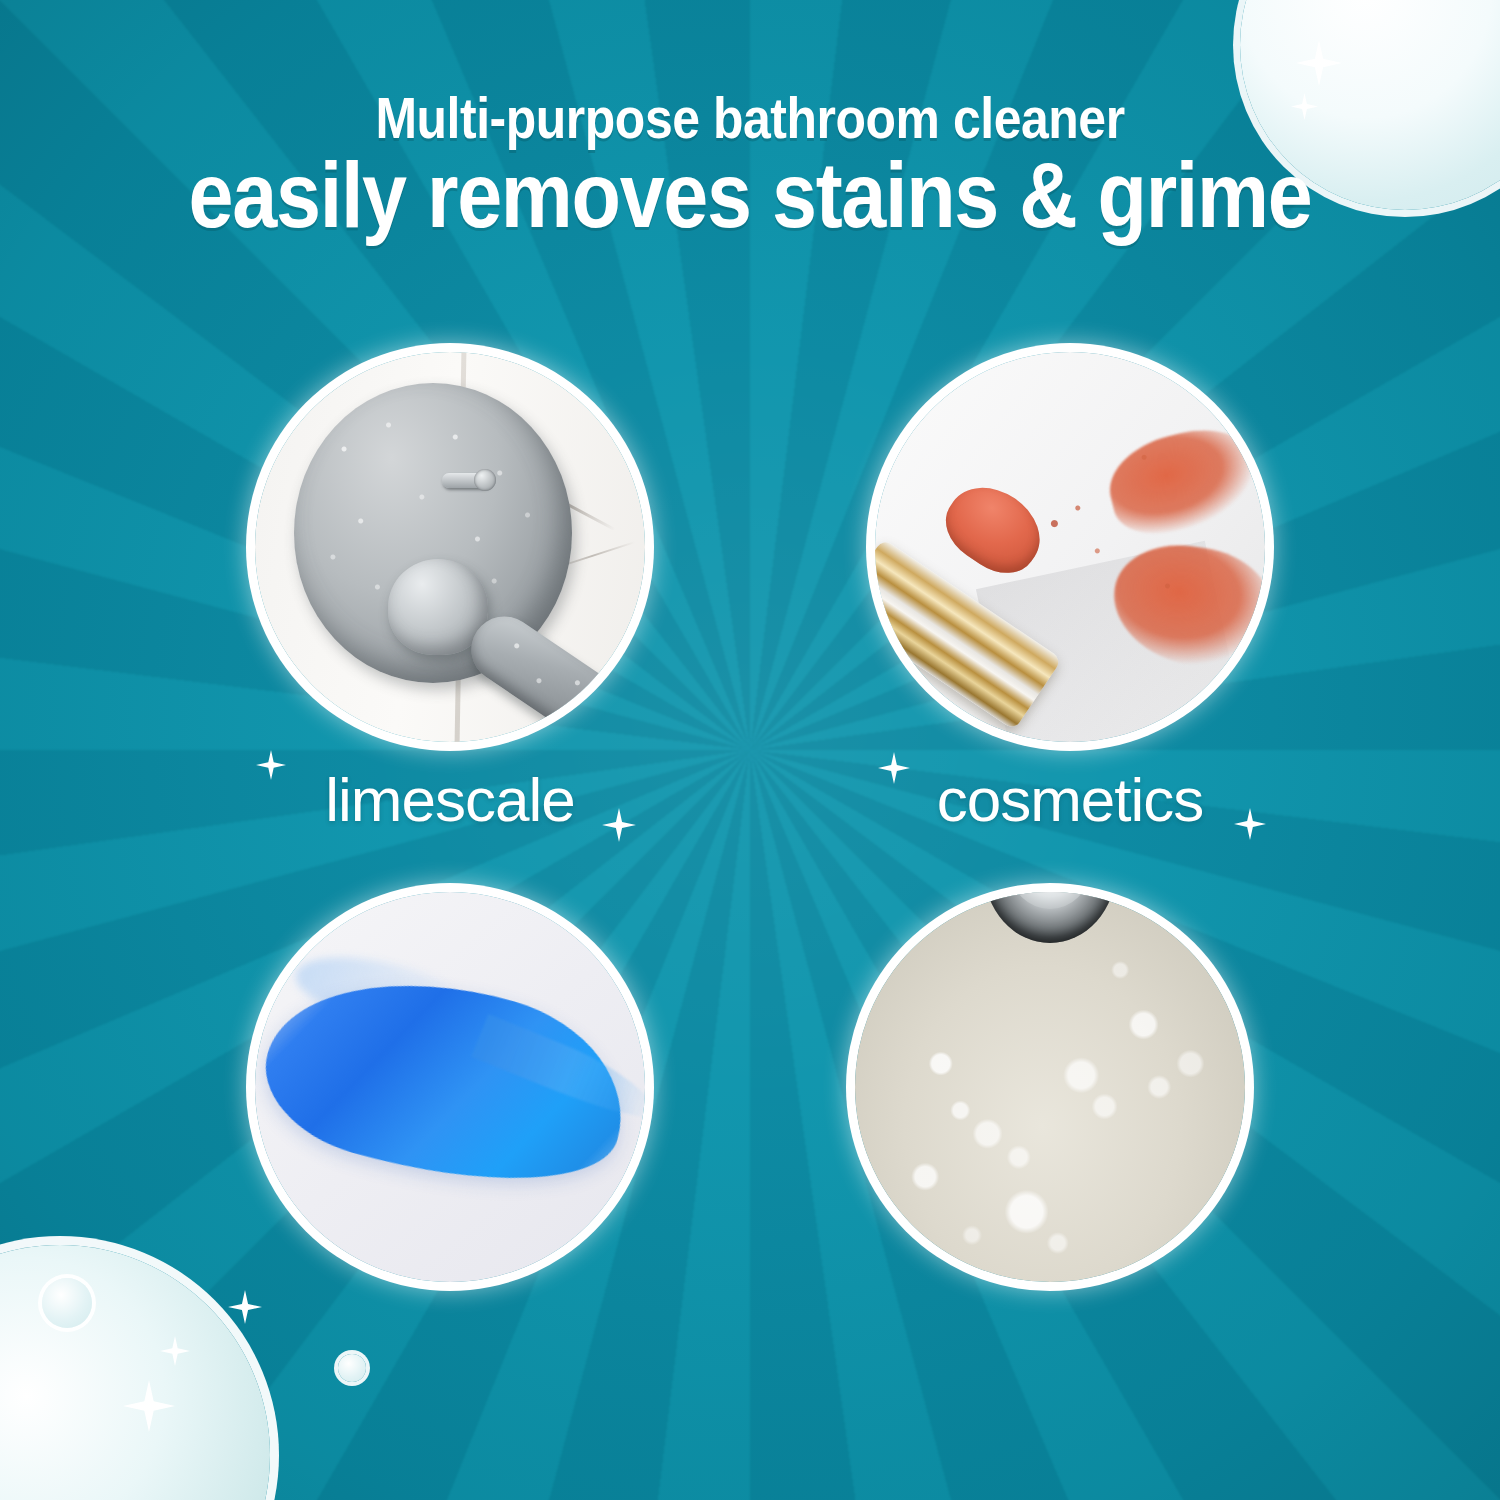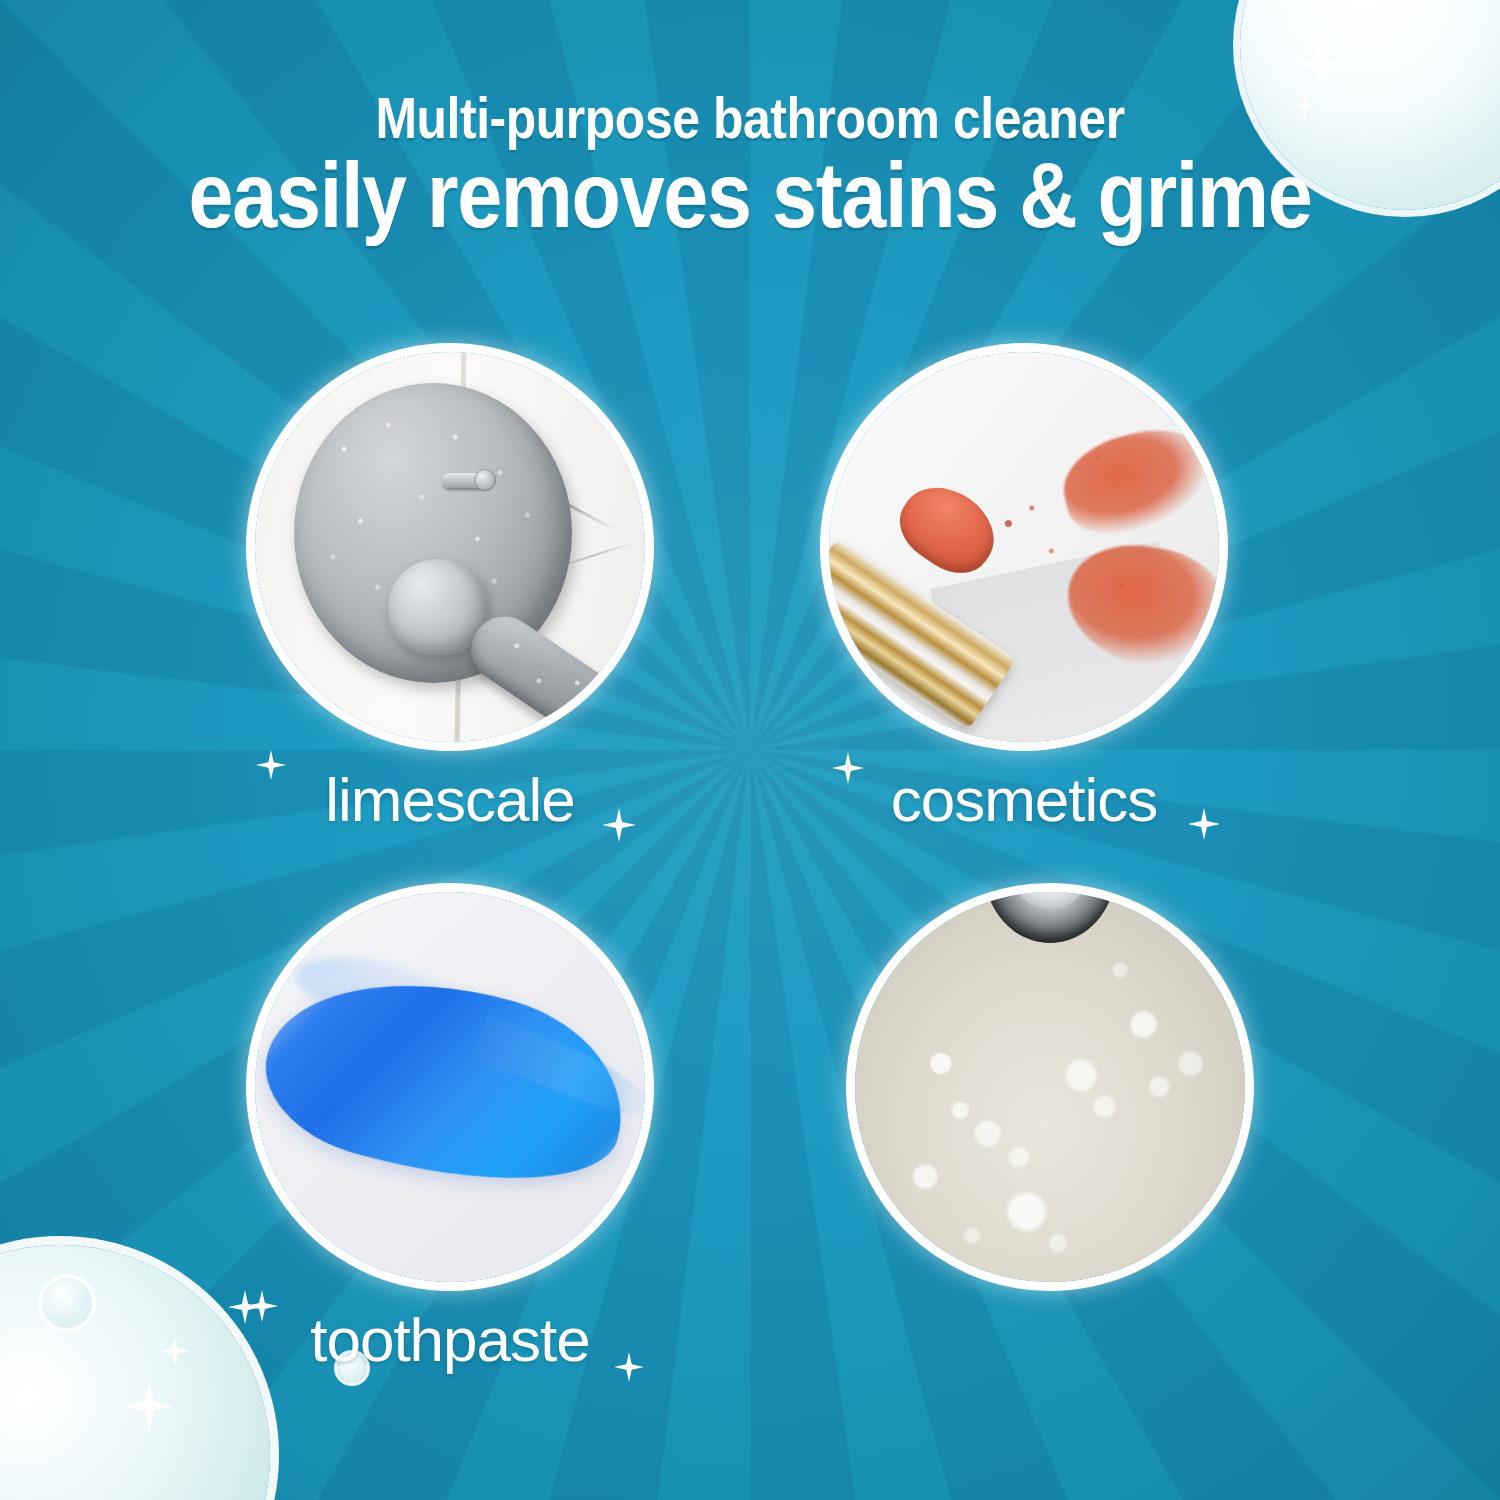--- a/index.html
+++ b/index.html
@@ -8,21 +8,21 @@
     font-family:"Liberation Sans", sans-serif;
     background:#0c96a4;
     overflow:hidden;
     position:relative;
   }
 
   
   #stage{
     position:absolute; inset:0;
     width:1500px; height:1500px;
-    background:#3b82f6;
+    background:#0369a1;
     overflow:hidden;
   }
   .rays{
     position:absolute;
     left:50%; top:50%;
     width:2600px; height:2600px;
     transform:translate(-50%,-50%);
     background:
       repeating-conic-gradient(from 0deg at 50% 50%,
         #11a3b0 0deg 7deg,
@@ -92,21 +92,21 @@
     letter-spacing:-1.5px;
     transform:scaleX(.88);
     line-height:1.0;
     margin-top:2px;
   }
 
   
   .grid{ position:absolute; inset:0; z-index:5; }
   .cell{ position:absolute; width:400px; }
   .cell-0{ left:250px;  top:352px; }
-  .cell-1{ left:824px;  top:352px; }
+  .cell-1{ left:870px;  top:352px; }
   .cell-2{ left:250px;  top:892px; }
   .cell-3{ left:850px;  top:892px; }
 
   .photo{
     position:relative;
     width:390px; height:390px;
     border-radius:50%;
     overflow:hidden;
     box-shadow:0 0 0 9px #ffffff, 0 0 22px 10px rgba(255,255,255,.45);
     margin:0 auto;
@@ -404,25 +404,20 @@
     <div class="cell cell-2">
       <div class="photo">
         <div class="scene tp-bg">
           <div class="tp-wisp"></div>
           <div class="tp-smear">
             <div class="tp-streaks"></div>
           </div>
           <div class="tp-tail"></div>
         </div>
       </div>
-      <div class="label">
-        <span class="sparkle sp-l" style="left:-4px; top:-14px; width:32px; height:32px;"></span>
-        <span>toothpaste</span>
-        <span class="sparkle sp-r" style="right:6px; top:48px; width:30px; height:30px;"></span>
-      </div>
     </div>
 
     <div class="cell cell-3">
       <div class="photo">
         <div class="scene ss-bg">
           <div class="ss-drain"></div>
           <div class="ss-fleck"></div>
         </div>
       </div>
     </div>

